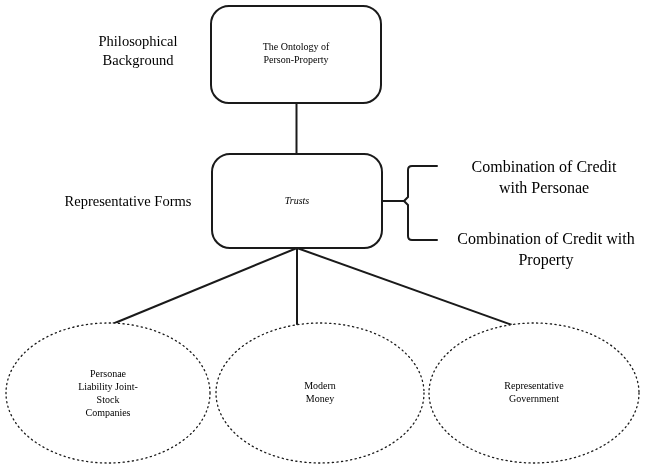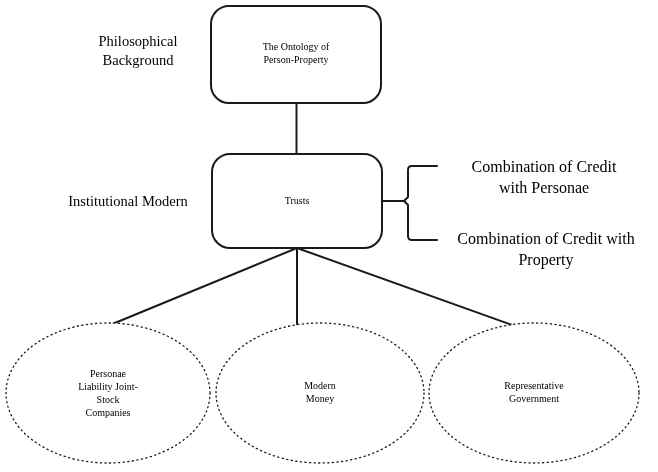--- a/index.html
+++ b/index.html
@@ -84,26 +84,26 @@
     <line x1="297" y1="248" x2="512" y2="325" stroke="#1a1a1a" stroke-width="2"></line>
 
     <ellipse cx="108" cy="393" rx="102" ry="70" fill="#ffffff" stroke="#1a1a1a" stroke-width="1.3" stroke-dasharray="1.2 3.4" stroke-linecap="round"></ellipse>
     <ellipse cx="320" cy="393" rx="104" ry="70" fill="#ffffff" stroke="#1a1a1a" stroke-width="1.3" stroke-dasharray="1.2 3.4" stroke-linecap="round"></ellipse>
     <ellipse cx="534" cy="393" rx="105" ry="70" fill="#ffffff" stroke="#1a1a1a" stroke-width="1.3" stroke-dasharray="1.2 3.4" stroke-linecap="round"></ellipse>
   </svg>
 
   <div class="side-label" style="left:58px; top:25px; width:160px; height:52px;">Philosophical
 Background</div>
 
-  <div class="side-label" style="left:38px; top:186px; width:180px; height:30px;">Institutional Modern</div>
+  <div class="side-label" style="left:38px; top:186px; width:180px; height:30px;">Representative Forms</div>
 
   <div class="node-text" style="left:213px; top:26px; width:166px; height:56px;">The Ontology of
 Person-Property</div>
 
-  <div class="node-text" style="left:214px; top:187px; width:166px; height:28px;">Trusts</div>
+  <div class="node-text" style="left:214px; top:187px; width:166px; height:28px;font-style:italic;">Trusts</div>
 
   <div class="node-text" style="left:26px; top:348px; width:164px; height:92px;">Personae
 Liability Joint-
 Stock
 Companies</div>
 
   <div class="node-text" style="left:240px; top:369px; width:160px; height:48px;">Modern
 Money</div>
 
   <div class="node-text" style="left:450px; top:369px; width:168px; height:48px;">Representative

